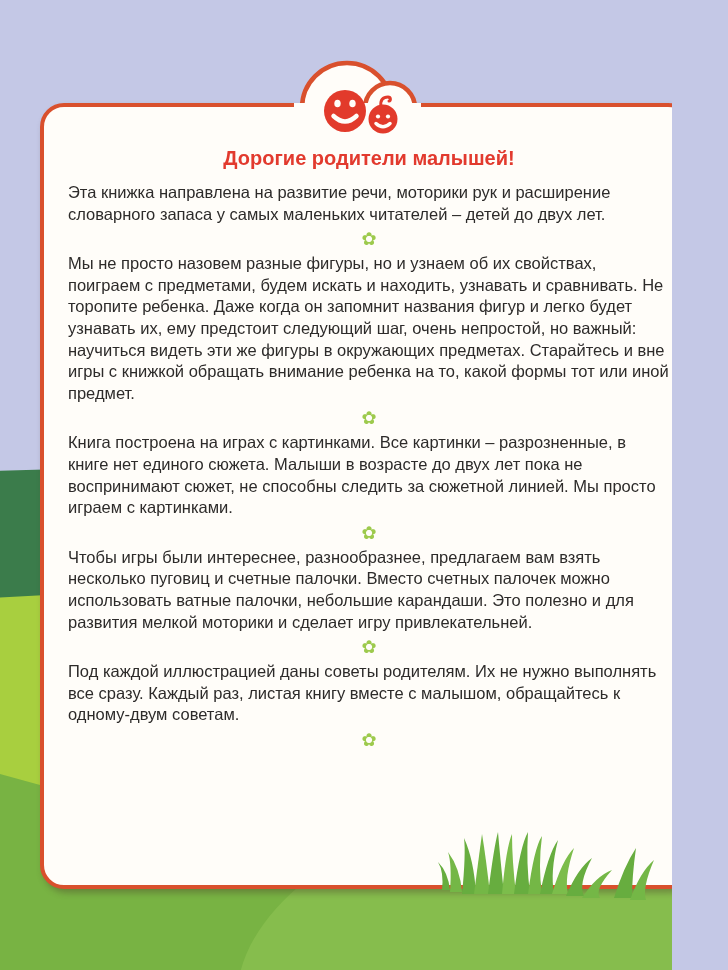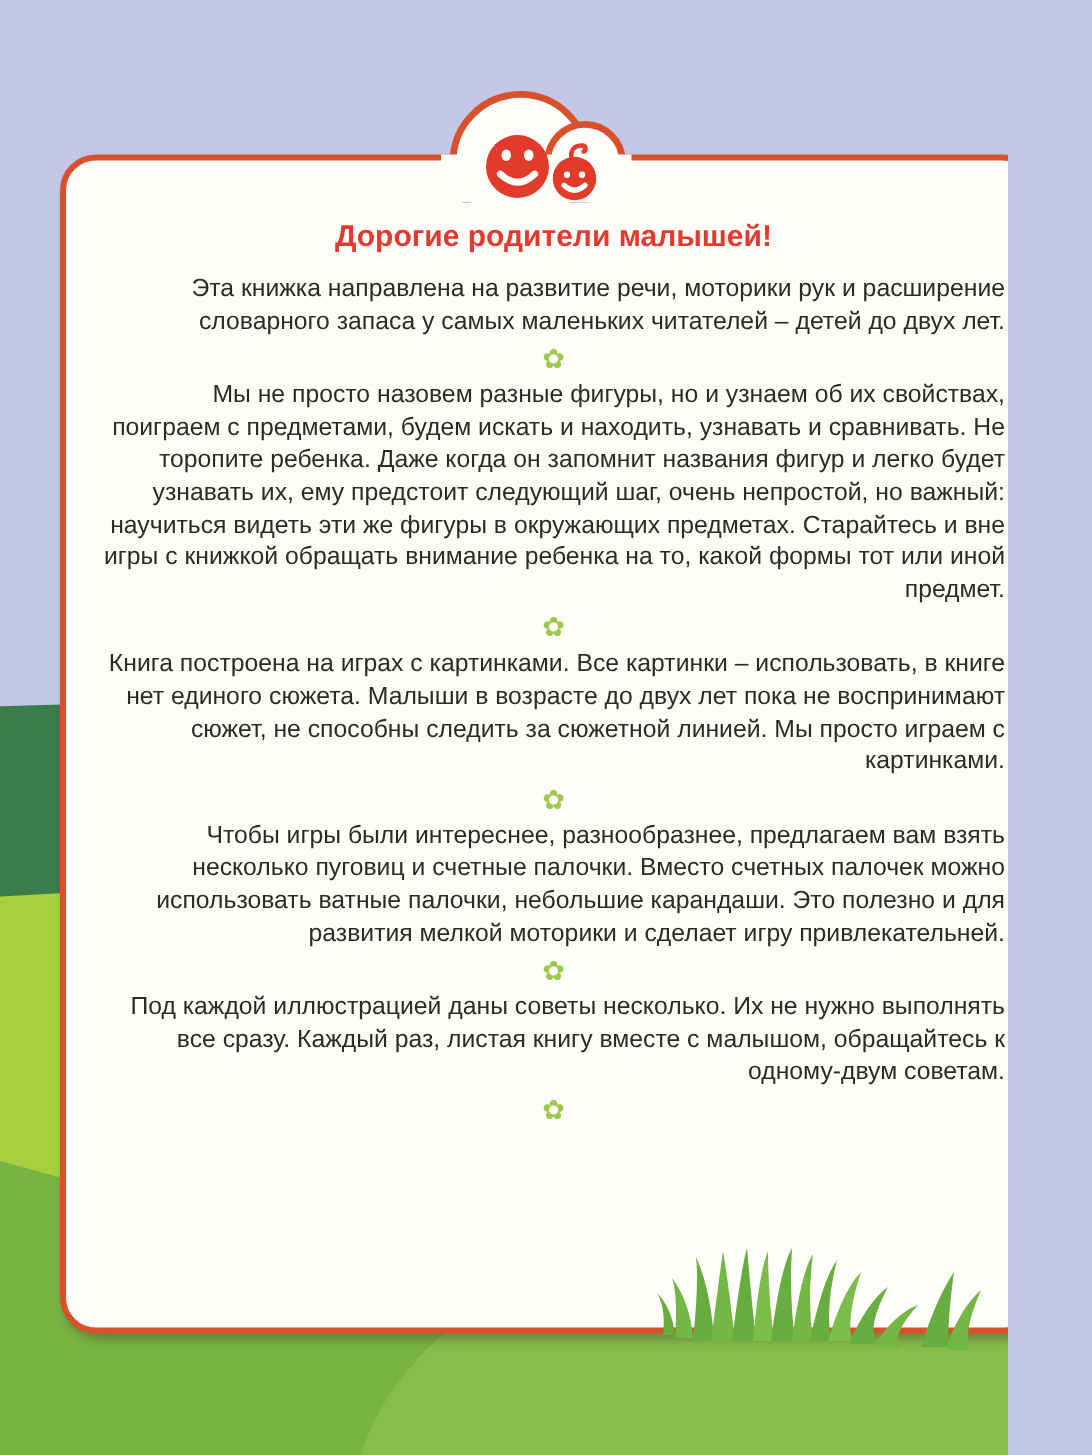--- a/index.html
+++ b/index.html
@@ -17,21 +17,21 @@
              clip-path:polygon(0 2%,20% 22%,45% 40%,75% 38%,100% 22%,100% 100%,0 100%);}
   .sweep{position:absolute;right:-100px;bottom:-130px;width:540px;height:300px;background:#86bd4d;
          border-radius:50%;transform:rotate(-14deg);z-index:3;}
 
   
   .card{position:absolute;left:40px;top:103px;width:652px;height:786px;box-sizing:border-box;
         background:#fffdf9;border:4px solid #d9502d;border-radius:24px;
         box-shadow:3px 4px 6px rgba(70,50,40,.35);
         padding:40px 18px 0 24px;z-index:5;}
   .title{margin:0 0 12px;text-align:center;color:#e23a2e;font-size:20px;font-weight:bold;}
-  .card p{margin:0;font-size:16.5px;line-height:21.6px;color:#2d2b2a;text-align:right;}
+  .card p{margin:0;font-size:16.5px;line-height:21.6px;color:#2d2b2a;}
   .flower{text-align:center;color:#9dca4d;font-size:18px;line-height:1;margin:5px 0;}
 
   .tab{position:absolute;left:290px;top:55px;z-index:6;}
   .tuft{position:absolute;left:436px;top:828px;z-index:6;}
 </style>
 </head>
 <body>
 
 <div class="scene">
 
@@ -48,27 +48,27 @@
 
   <div class="card">
     <h1 class="title">Дорогие родители малышей!</h1>
 
     <p>Эта книжка направлена на развитие речи, моторики рук и расширение словарного запаса у самых маленьких читателей – детей до двух лет.</p>
     <div class="flower">✿</div>
 
     <p>Мы не просто назовем разные фигуры, но и узнаем об их свойствах, поиграем с предметами, будем искать и находить, узнавать и сравнивать. Не торопите ребенка. Даже когда он запомнит названия фигур и легко будет узнавать их, ему предстоит следующий шаг, очень непростой, но важный: научиться видеть эти же фигуры в окружающих предметах. Старайтесь и вне игры с книжкой обращать внимание ребенка на то, какой формы тот или иной предмет.</p>
     <div class="flower">✿</div>
 
-    <p>Книга построена на играх с картинками. Все картинки – использовать, в книге нет единого сюжета. Малыши в возрасте до двух лет пока не воспринимают сюжет, не способны следить за сюжетной линией. Мы просто играем с картинками.</p>
+    <p>Книга построена на играх с картинками. Все картинки – разрозненные, в книге нет единого сюжета. Малыши в возрасте до двух лет пока не воспринимают сюжет, не способны следить за сюжетной линией. Мы просто играем с картинками.</p>
     <div class="flower">✿</div>
 
     <p>Чтобы игры были интереснее, разнообразнее, предлагаем вам взять несколько пуговиц и счетные палочки. Вместо счетных палочек можно использовать ватные палочки, небольшие карандаши. Это полезно и для развития мелкой моторики и сделает игру привлекательней.</p>
     <div class="flower">✿</div>
 
-    <p>Под каждой иллюстрацией даны советы несколько. Их не нужно выполнять все сразу. Каждый раз, листая книгу вместе с малышом, обращайтесь к одному-двум советам.</p>
+    <p>Под каждой иллюстрацией даны советы родителям. Их не нужно выполнять все сразу. Каждый раз, листая книгу вместе с малышом, обращайтесь к одному-двум советам.</p>
     <div class="flower">✿</div>
 
   </div>
 
   <svg class="tab" width="135" height="80" viewBox="0 0 135 80">
     <circle cx="57" cy="53" r="45" fill="#fffdf9" stroke="#d9502d" stroke-width="4.5"></circle>
     <circle cx="100" cy="53" r="25" fill="#fffdf9" stroke="#d9502d" stroke-width="4.5"></circle>
     <rect x="4" y="48" width="127" height="32" fill="#fffdf9"></rect>
     <g>
       <circle cx="55" cy="56" r="21" fill="#e23a2b"></circle>

